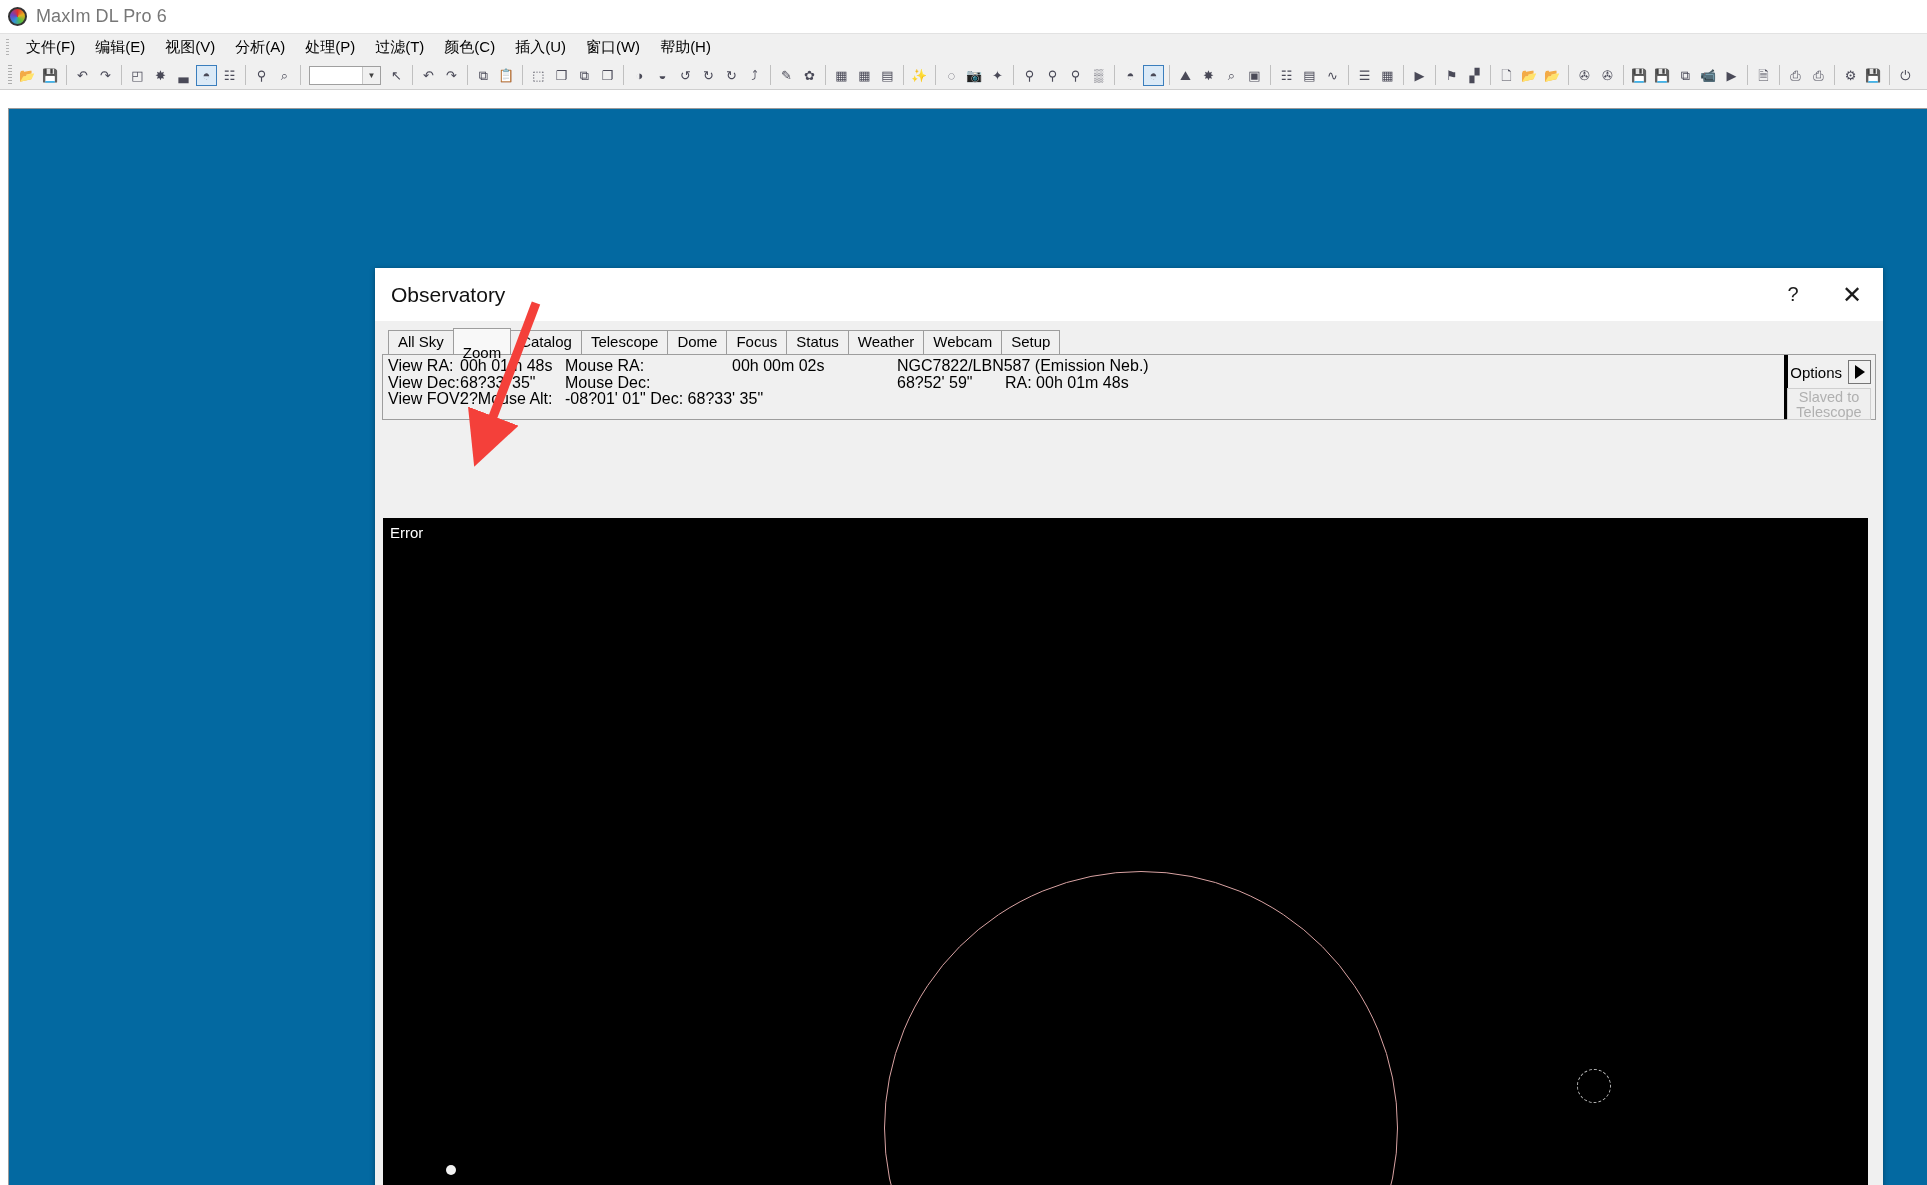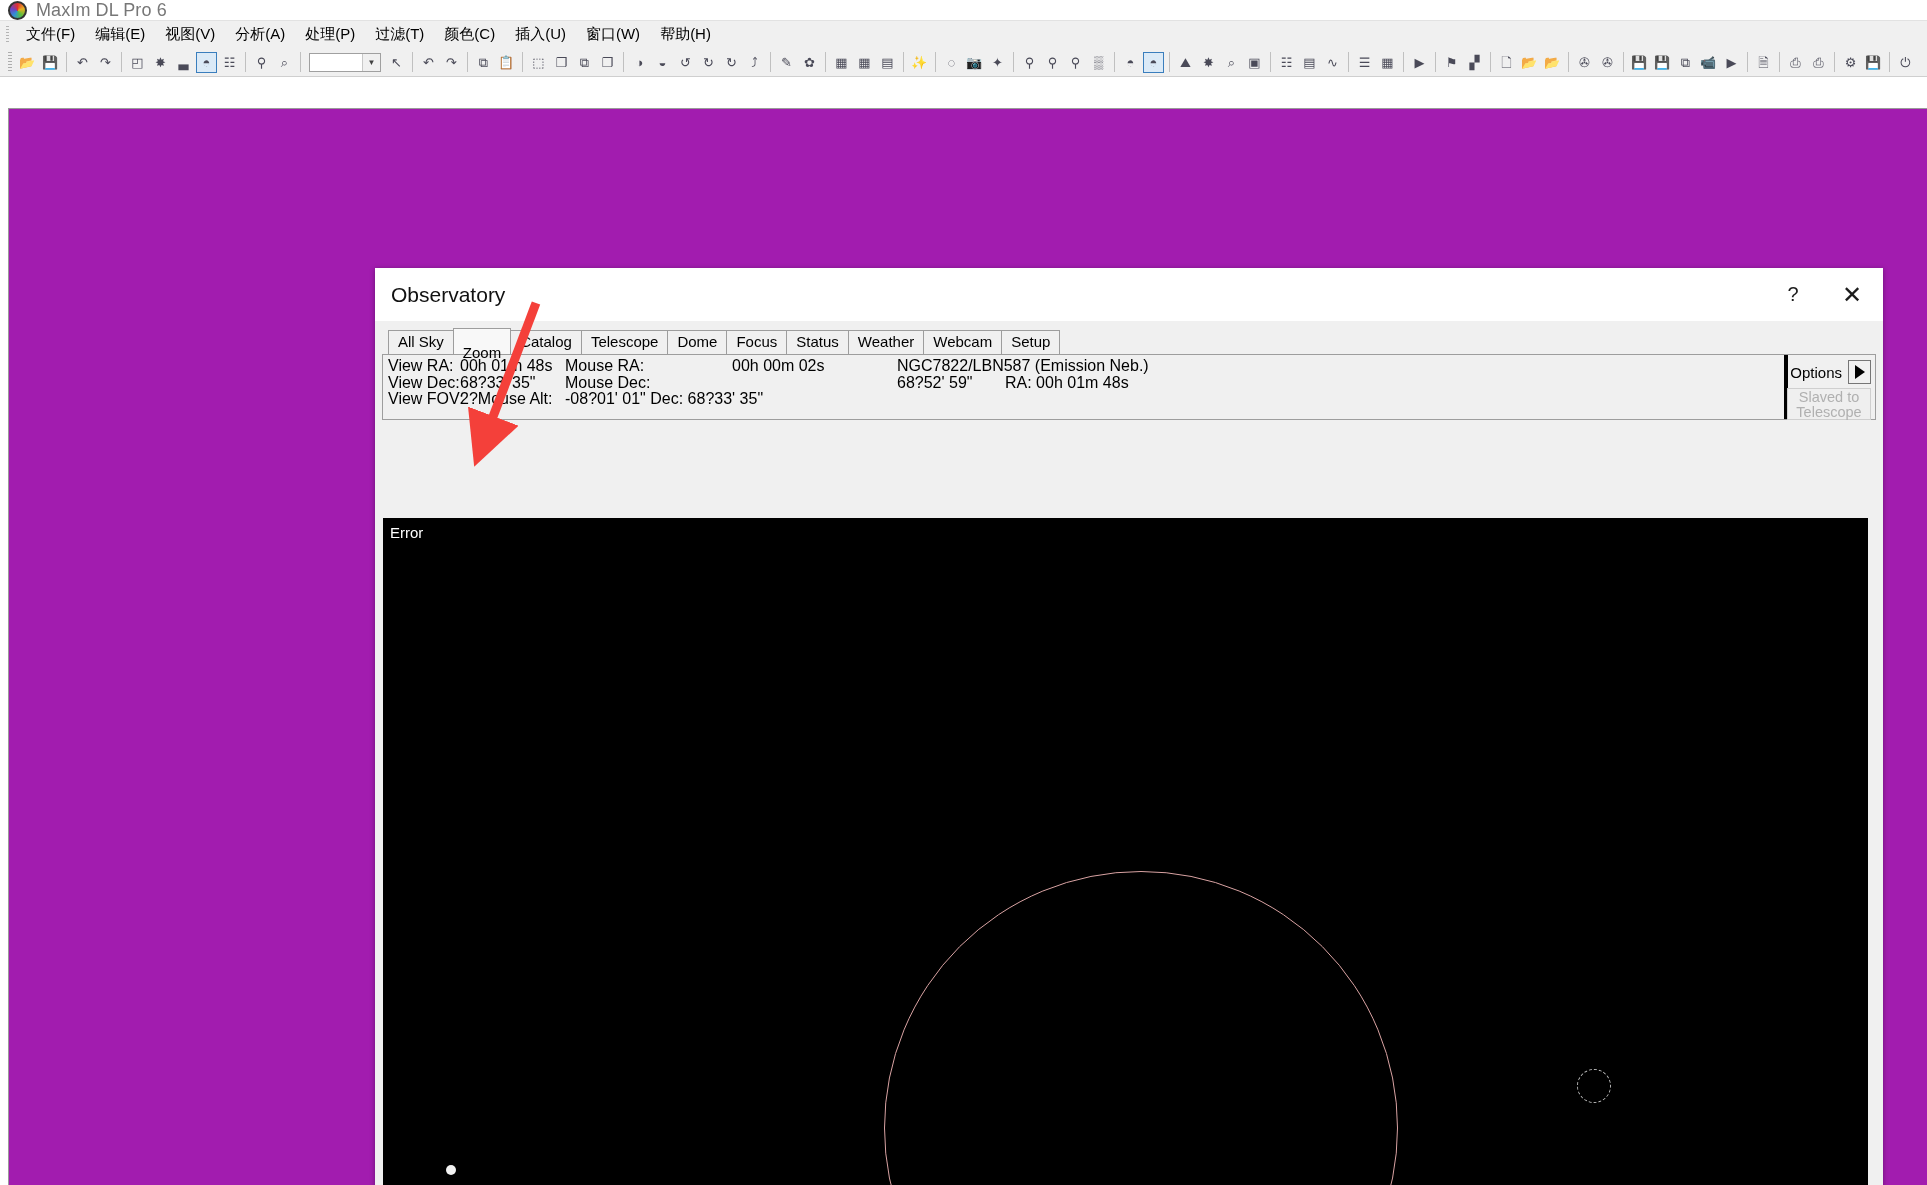--- a/index.html
+++ b/index.html
@@ -10,21 +10,21 @@
   body {
     width: 1927px;
     height: 1185px;
     font-family: "Liberation Sans", sans-serif;
     overflow: hidden;
     position: relative;
   }
 
   
   .titlebar {
-    height: 20px;
+    height: 33px;
     background: #ffffff;
     display: flex;
     align-items: center;
     padding-left: 8px;
     box-sizing: border-box;
   }
   .app-logo {
     width: 19px; height: 19px;
     border-radius: 50%;
     background: conic-gradient(#e03030, #e8b020, #58c040, #3090d8, #7040c0, #e03030);
@@ -123,21 +123,21 @@
     font-size: 8px; color: #404040;
   }
 
   
   .desktop {
     position: absolute;
     left: 8px;
     top: 108px;
     width: 1919px;
     height: 1077px;
-    background: #a21caf;
+    background: #0369a1;
     box-shadow: inset 1px 1px 0 #9a9a9a;
   }
 
   
   .dialog {
     position: absolute;
     left: 367px;
     top: 160px;
     width: 1508px;
     height: 999px;

